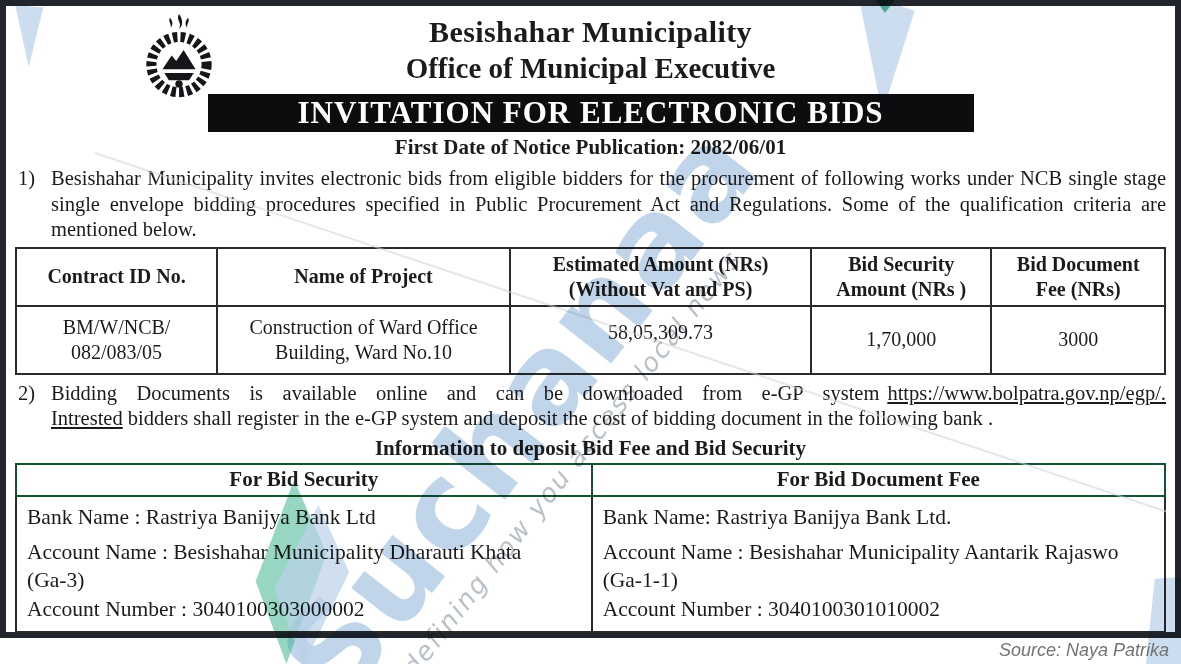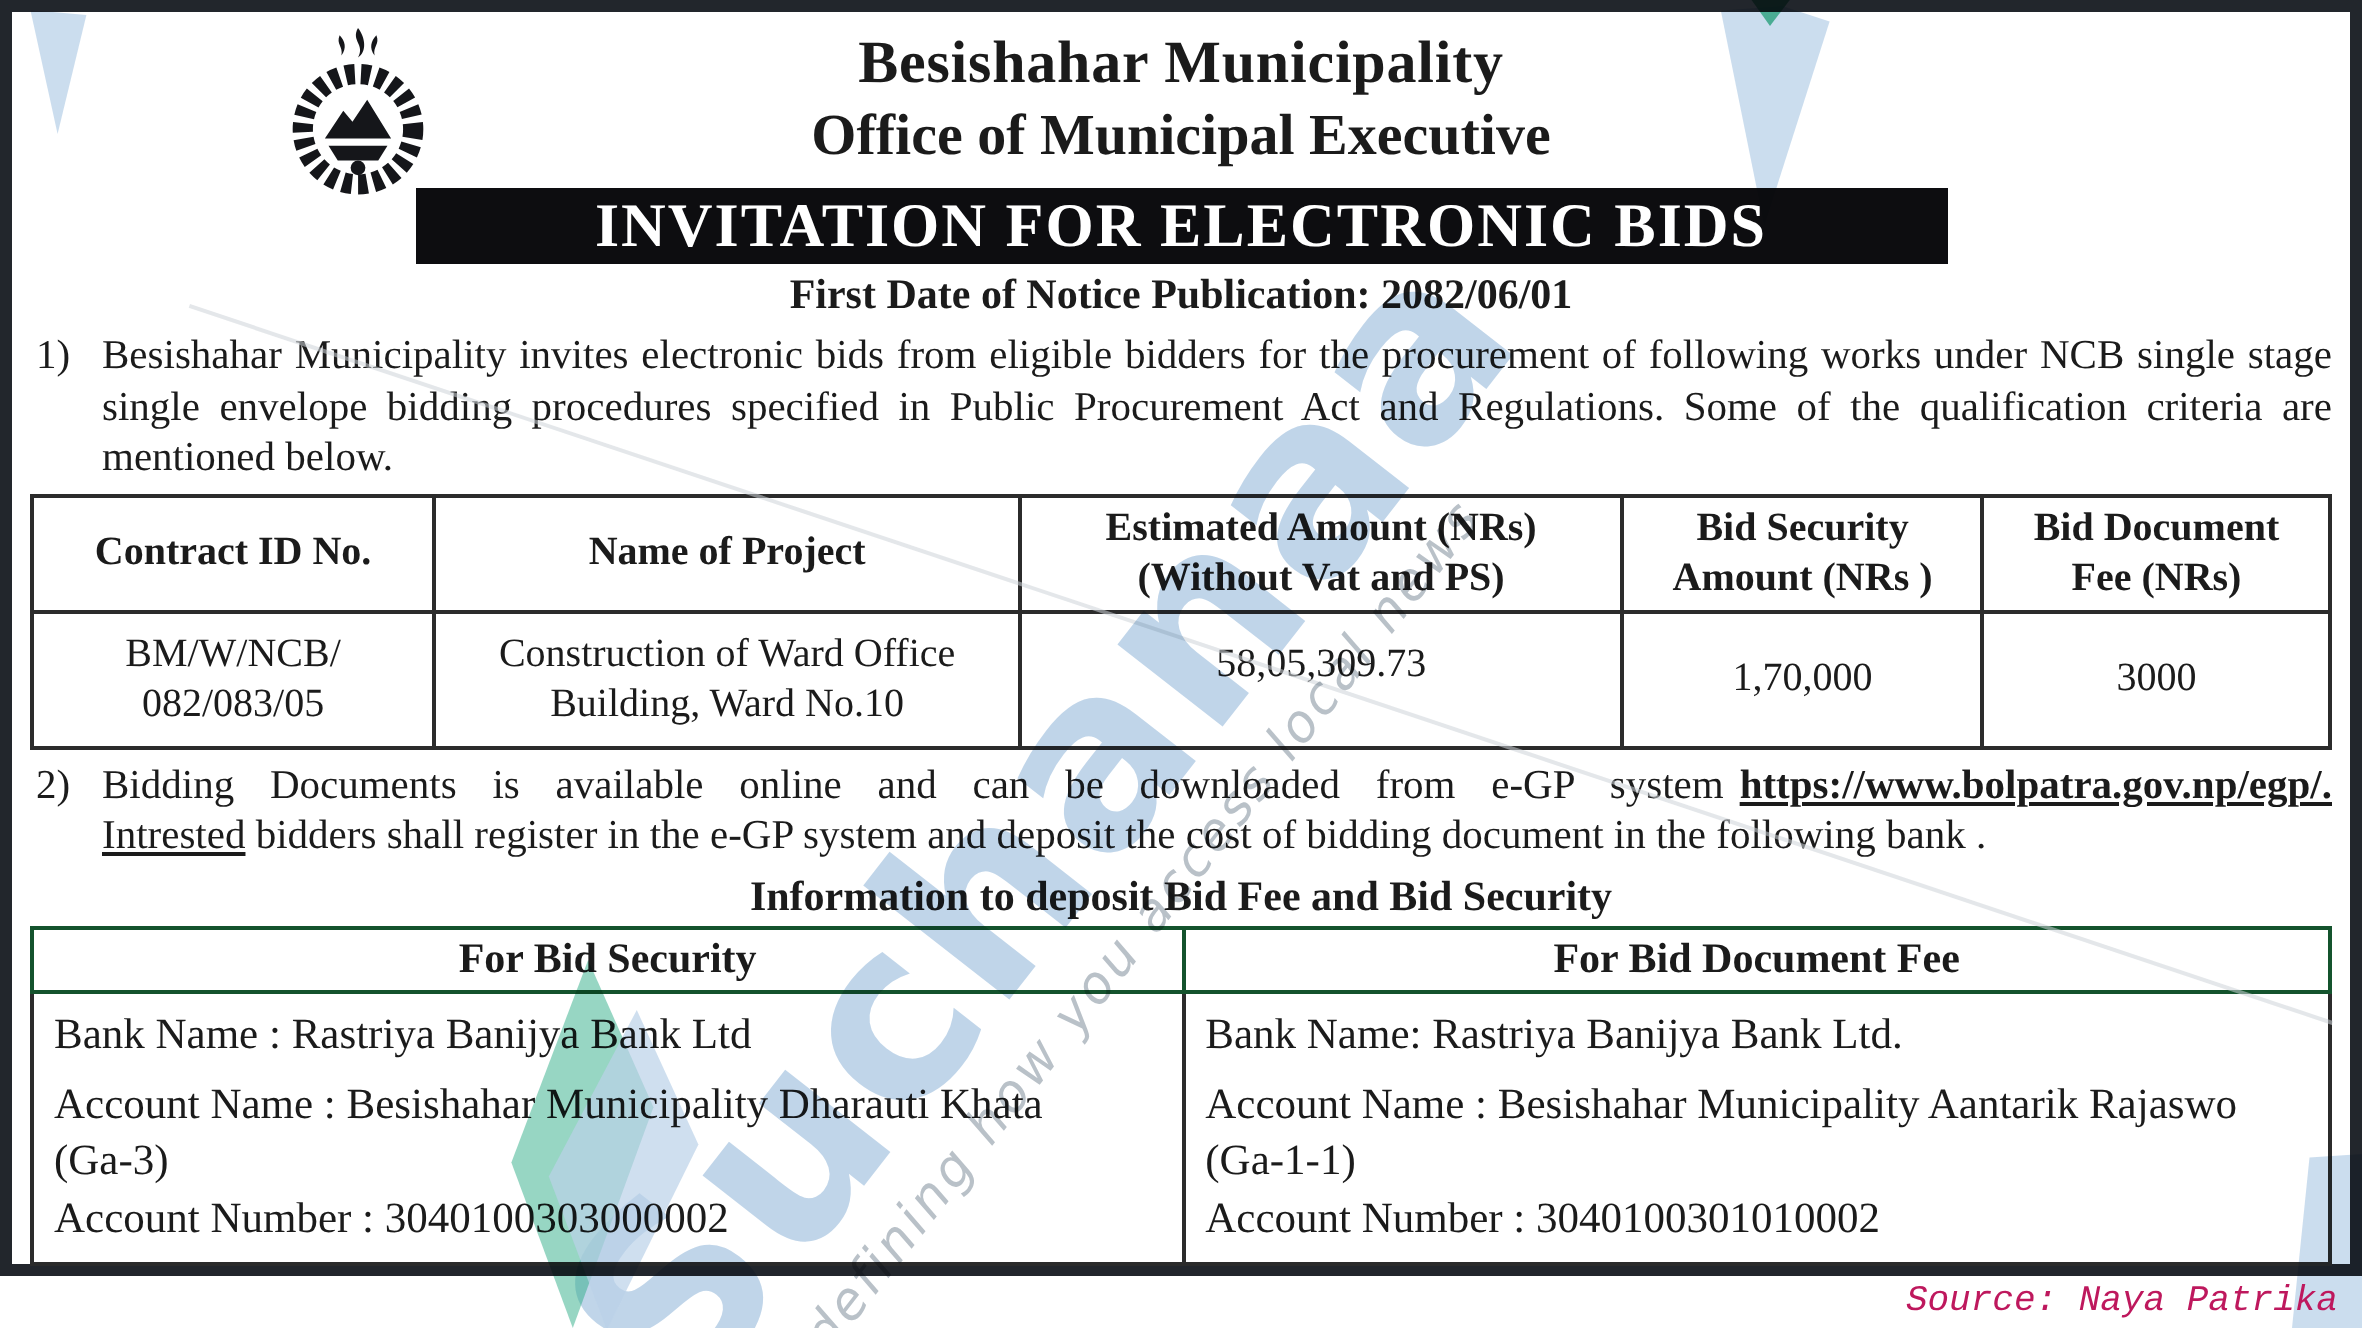--- a/index.html
+++ b/index.html
@@ -24,21 +24,21 @@
     text-align:center; font-weight:bold; font-size:31px; line-height:38px; letter-spacing:1px;
   }
   .pubdate { text-align:center; font-weight:bold; font-size:21px; line-height:25px; margin-top:3px; }
 
   
   .para { position:relative; padding-left:36px; font-size:20.5px; line-height:25.5px; }
   .p1 { margin-top:6px; text-align:justify; }
   .marker { position:absolute; left:3px; top:0; }
   .p2 { margin-top:6px; }
   .p2l1 { text-align:justify; text-align-last:justify; }
-  .url { font-weight:bold; text-decoration:underline; margin-left:8px; white-space:nowrap; }
+  .url { font-weight:normal; text-decoration:underline; margin-left:8px; white-space:nowrap; }
   .u { text-decoration:underline; }
 
   
   table.bid { width:100%; border-collapse:collapse; margin-top:4px; table-layout:fixed; }
   .bid th, .bid td { border:2px solid #2b2b2b; text-align:center; font-size:20px; line-height:25px; }
   .bid th { font-weight:bold; }
   .bid thead tr { height:58px;margin-top:48px; }
   .bid tbody tr { height:68px; }
   .pre { white-space:pre-line; }
   .amt-cell { vertical-align:top; padding-top:13px; }
@@ -48,21 +48,21 @@
   
   table.dep { width:100%; border-collapse:collapse; margin-top:3px; table-layout:fixed; }
   .dep th { border:2px solid #14532d; font-size:21px; font-weight:bold; height:32px; text-align:center; }
   .dep td { border:2px solid #2b2b2b; vertical-align:top; padding:6px 10px 8px; font-size:21.5px; line-height:28px; }
   .dep .bank { margin-bottom:7px; }
   .dep .acctnum { margin-top:1px; }
 
   
   .source {
     position:absolute; right:12px; bottom:3px; z-index:6;
-    font-family:Liberation Mono, monospace; font-style:italic; font-size:18px; color:#be185d;
+    font-family:Liberation Sans, sans-serif; font-style:italic; font-size:18px; color:#737373;
   }
 
   
   .wm { position:absolute; left:0; top:0; width:1181px; height:664px; pointer-events:none; mix-blend-mode:multiply; z-index:5; }
   .wm-brand {
     position:absolute; left:520px; top:412px; transform:translate(-50%,-50%) rotate(-52deg);
     font-family:"DejaVu Sans",sans-serif; font-weight:bold; font-size:122px;
     color:rgba(167,197,224,.72); letter-spacing:2px; white-space:nowrap;
   }
   .wm-tag {

